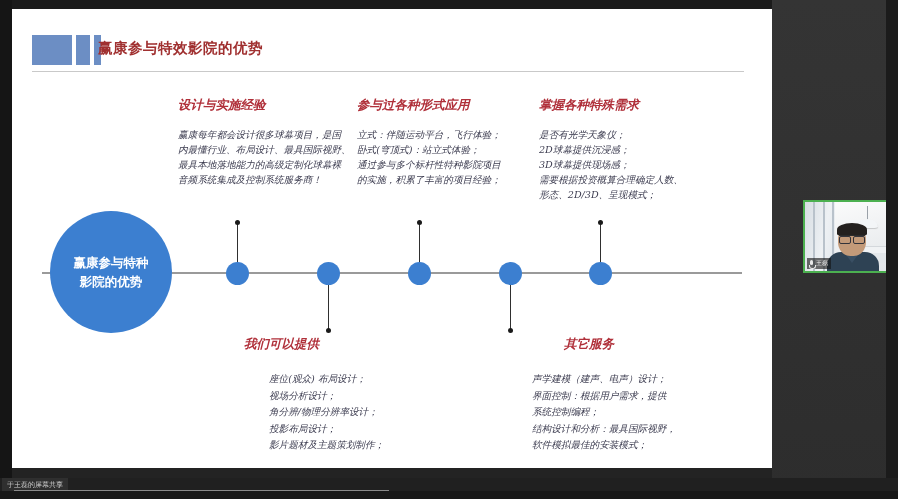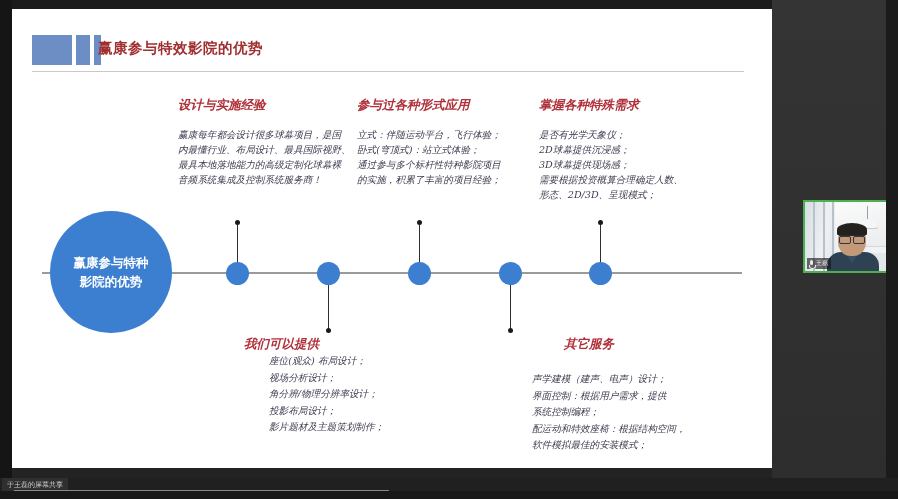--- a/index.html
+++ b/index.html
@@ -150,21 +150,21 @@
   .low-body {
     font-family: "DejaVu Serif", "Liberation Serif", serif;
     font-style: italic;
     font-size: 9.6px;
     line-height: 16.5px;
     color: #3c3c50;
   }
   .low-body div { white-space: nowrap; }
 
   #low-a { position: absolute; left: 232px; top: 327px; }
-  #low-a .low-body { margin-left: 25px; }
+  #low-a .low-body { margin-top: 18px; margin-left: 25px; }
 
   #low-b { position: absolute; left: 508px; top: 327px; margin-left: 12px; }
   #low-b .low-title { margin-left: 32px; }
   #low-b .low-body { margin-top: 18px; margin-left: 0px; }
 
   
   #axis {
     position: absolute;
     left: 30px; top: 263px;
     width: 700px; height: 2px;
@@ -450,21 +450,21 @@
         <div>影片题材及主题策划制作；</div>
       </div>
     </div>
 
     <div id="low-b">
       <div class="low-title">其它服务</div>
       <div class="low-body">
         <div>声学建模（建声、电声）设计；</div>
         <div>界面控制：根据用户需求，提供</div>
         <div>系统控制编程；</div>
-        <div>配运动和特效座椅：根据结构空间，</div>
+        <div>结构设计和分析：最具国际视野，</div>
         <div>软件模拟最佳的安装模式；</div>
       </div>
     </div>
 
   </div>
 
   <div id="meeting-panel">
 
     <div id="video-tile">
       <div id="vt-scene">

